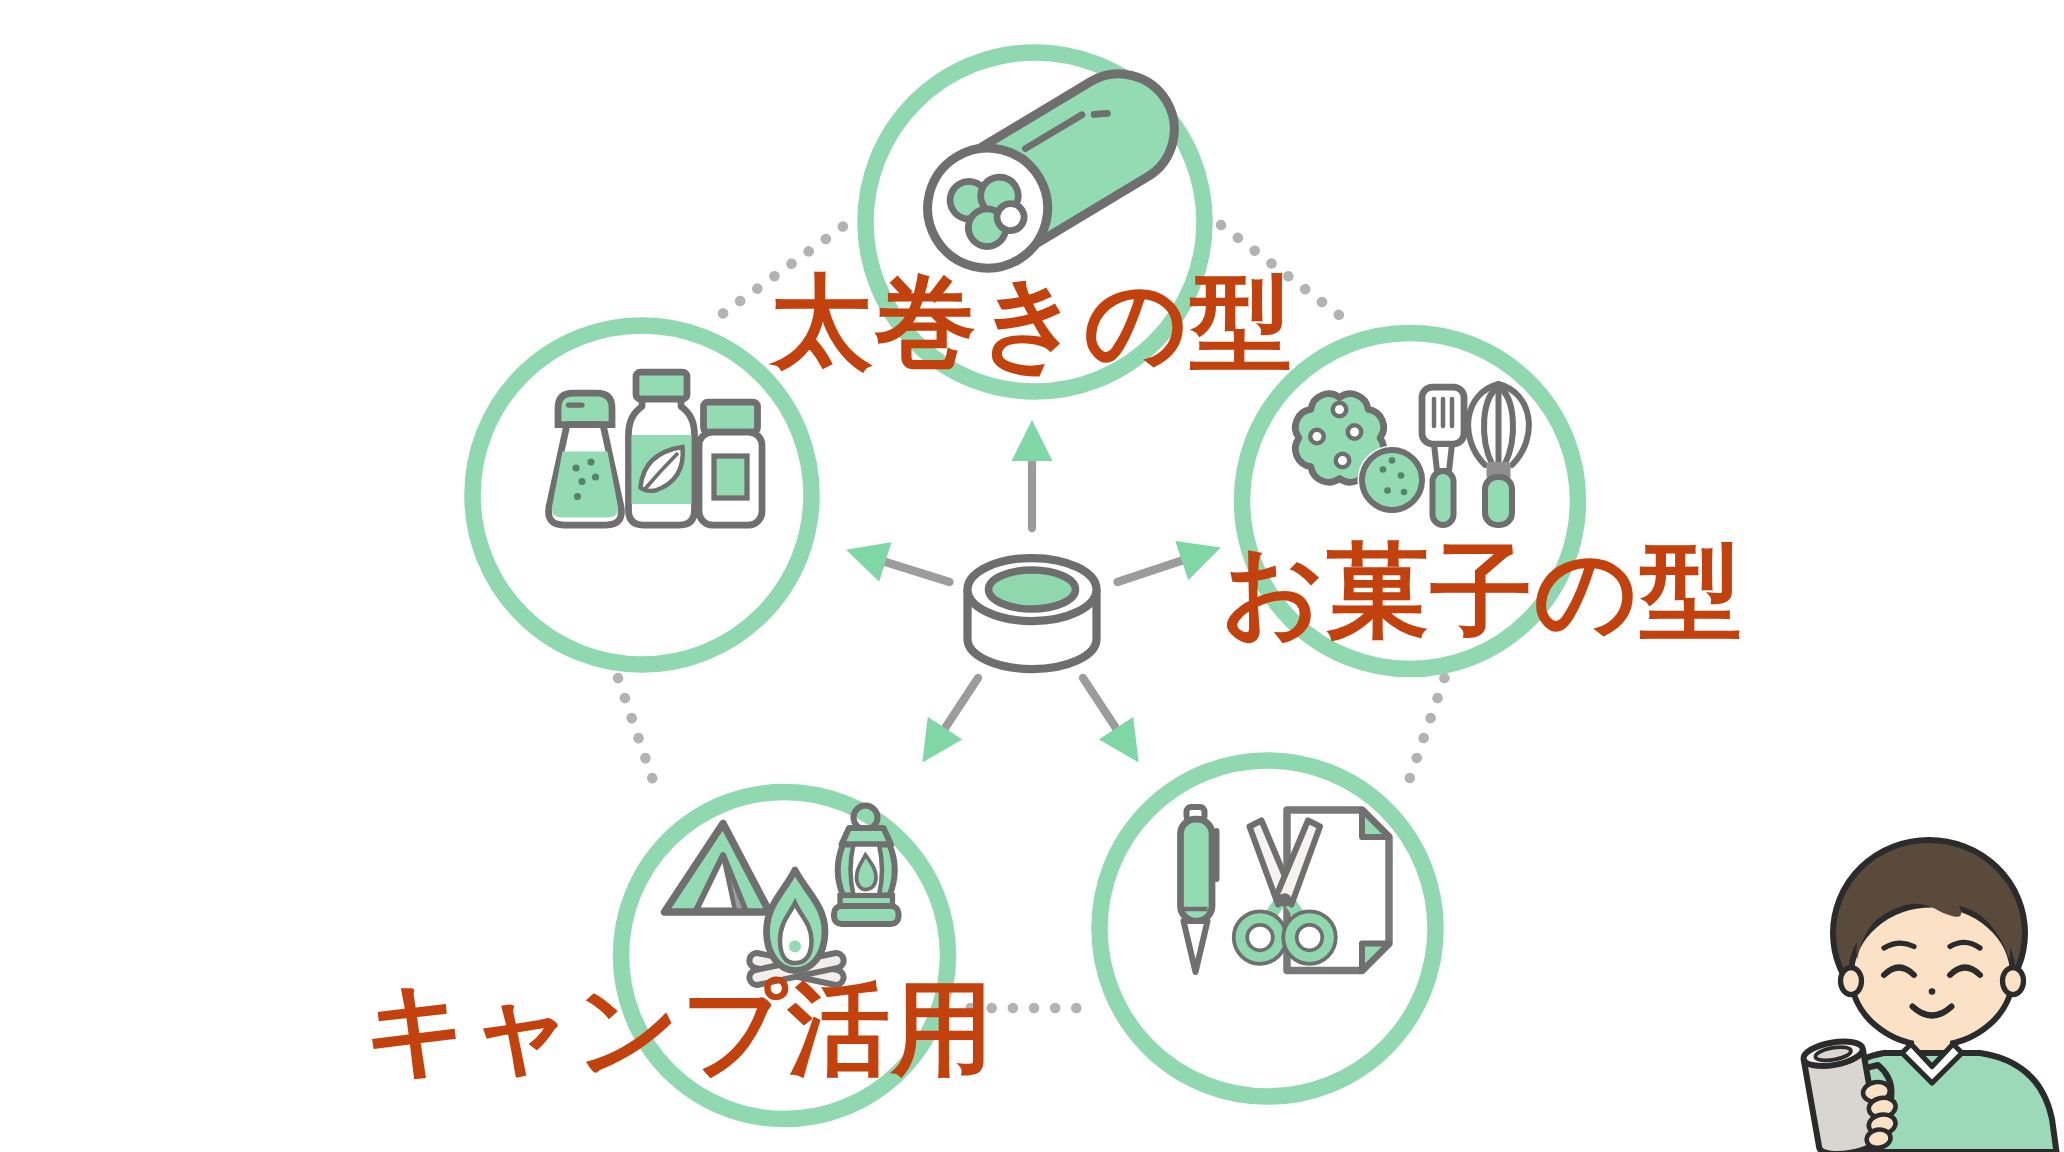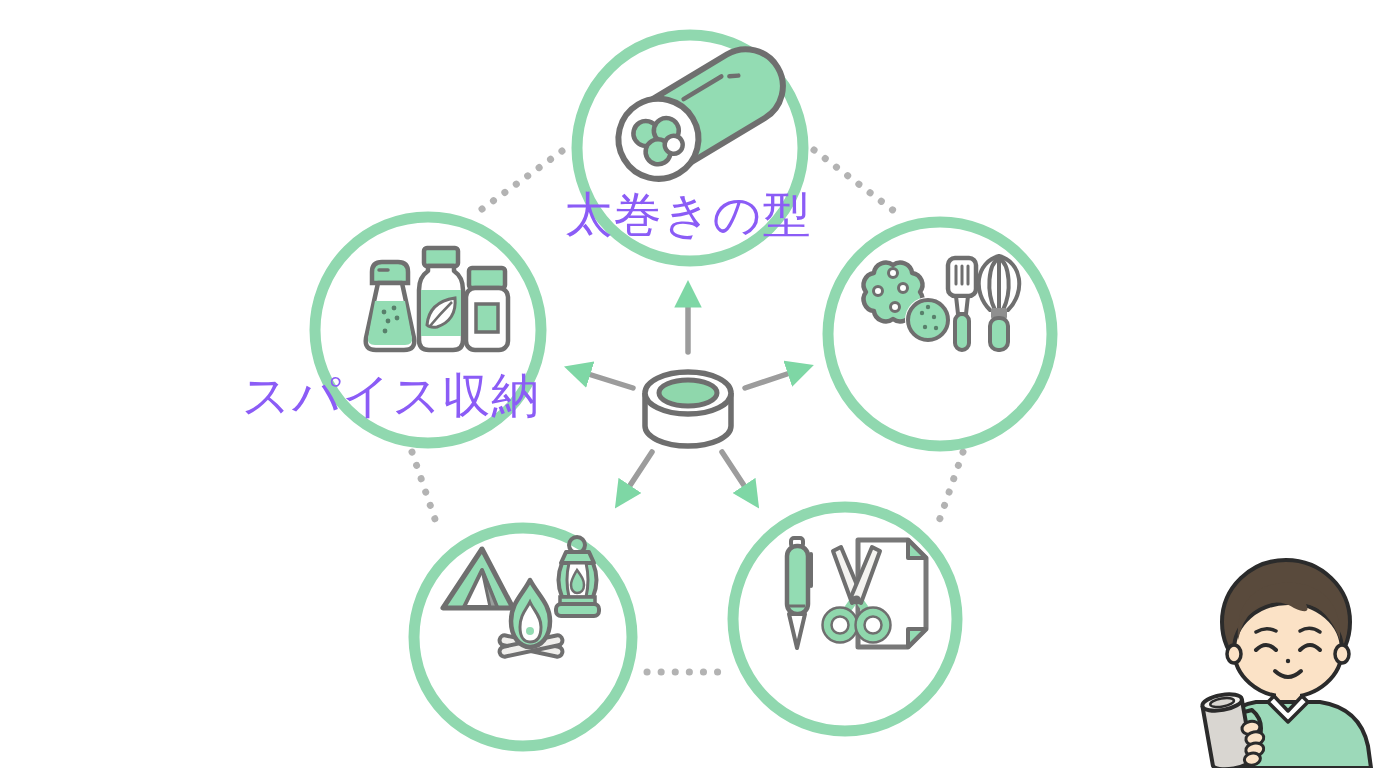--- a/index.html
+++ b/index.html
@@ -3,21 +3,21 @@
 <meta charset="utf-8">
 <style>
   html,body{margin:0;padding:0;background:#ffffff;}
   .stage{
     position:relative;width:1376px;height:768px;background:#ffffff;overflow:hidden;
     font-family:"Liberation Sans","DejaVu Sans",sans-serif;
   }
   .diagram-svg{position:absolute;left:0;top:0;width:1376px;height:768px;}
   .node-label{
     position:absolute;transform:translate(-50%,-50%);
-    font-weight:400;font-size:48px;letter-spacing:1px;color:#8b5cf6;
+    font-weight:700;font-size:68px;letter-spacing:1px;color:#c2410c;
     white-space:nowrap;line-height:1;
   }
   .person-svg{position:absolute;right:2px;bottom:0;width:184px;height:224px;}
 </style>
 </head>
 <body>
 
 <div class="stage">
 
   <svg class="diagram-svg" viewBox="0 0 1376 768">
@@ -163,21 +163,22 @@
     <g stroke="#9c9c9c" stroke-width="5.5" stroke-linecap="round" fill="none">
       <line x1="688" y1="352" x2="688" y2="302" marker-end="url(#ah)"></line>
       <line x1="633" y1="388" x2="585" y2="373" marker-end="url(#ah)"></line>
       <line x1="745" y1="388" x2="793" y2="372" marker-end="url(#ah)"></line>
       <line x1="652" y1="452" x2="627" y2="490" marker-end="url(#ah)"></line>
       <line x1="722" y1="452" x2="747" y2="490" marker-end="url(#ah)"></line>
     </g>
   </svg>
 
   <div class="node-label" style="left:688px;top:215px;">太巻きの型</div>
-  <div class="node-label" style="left:391px;top:396px;">スパイス収納</div>
+  <div class="node-label" style="left:988px;top:394px;">お菓子の型</div>
+  <div class="node-label" style="left:453px;top:686px;">キャンプ活用</div>
 
   <svg class="person-svg" viewBox="0 0 184 224">
     <ellipse cx="96" cy="78" rx="64" ry="62" fill="#594a3c" stroke="#2b2b2b" stroke-width="4"></ellipse>
     <ellipse cx="98" cy="106" rx="54" ry="47" fill="#fbe2c6" stroke="#2b2b2b" stroke-width="4"></ellipse>
     <path d="M 48,96 Q 44,42 98,38 Q 152,42 150,96 Q 138,64 116,60 Q 122,72 104,64 Q 86,52 64,66 Q 52,76 48,96 Z" fill="#594a3c"></path>
     <ellipse cx="44" cy="110" rx="7" ry="9" fill="#fbe2c6" stroke="#2b2b2b" stroke-width="3.5"></ellipse>
     <ellipse cx="152" cy="110" rx="7" ry="9" fill="#fbe2c6" stroke="#2b2b2b" stroke-width="3.5"></ellipse>
     <g fill="none" stroke="#2b2b2b" stroke-linecap="round">
       <path d="M 66,88 Q 76,82 86,87" stroke-width="3.5"></path>
       <path d="M 110,87 Q 120,81 130,88" stroke-width="3.5"></path>

